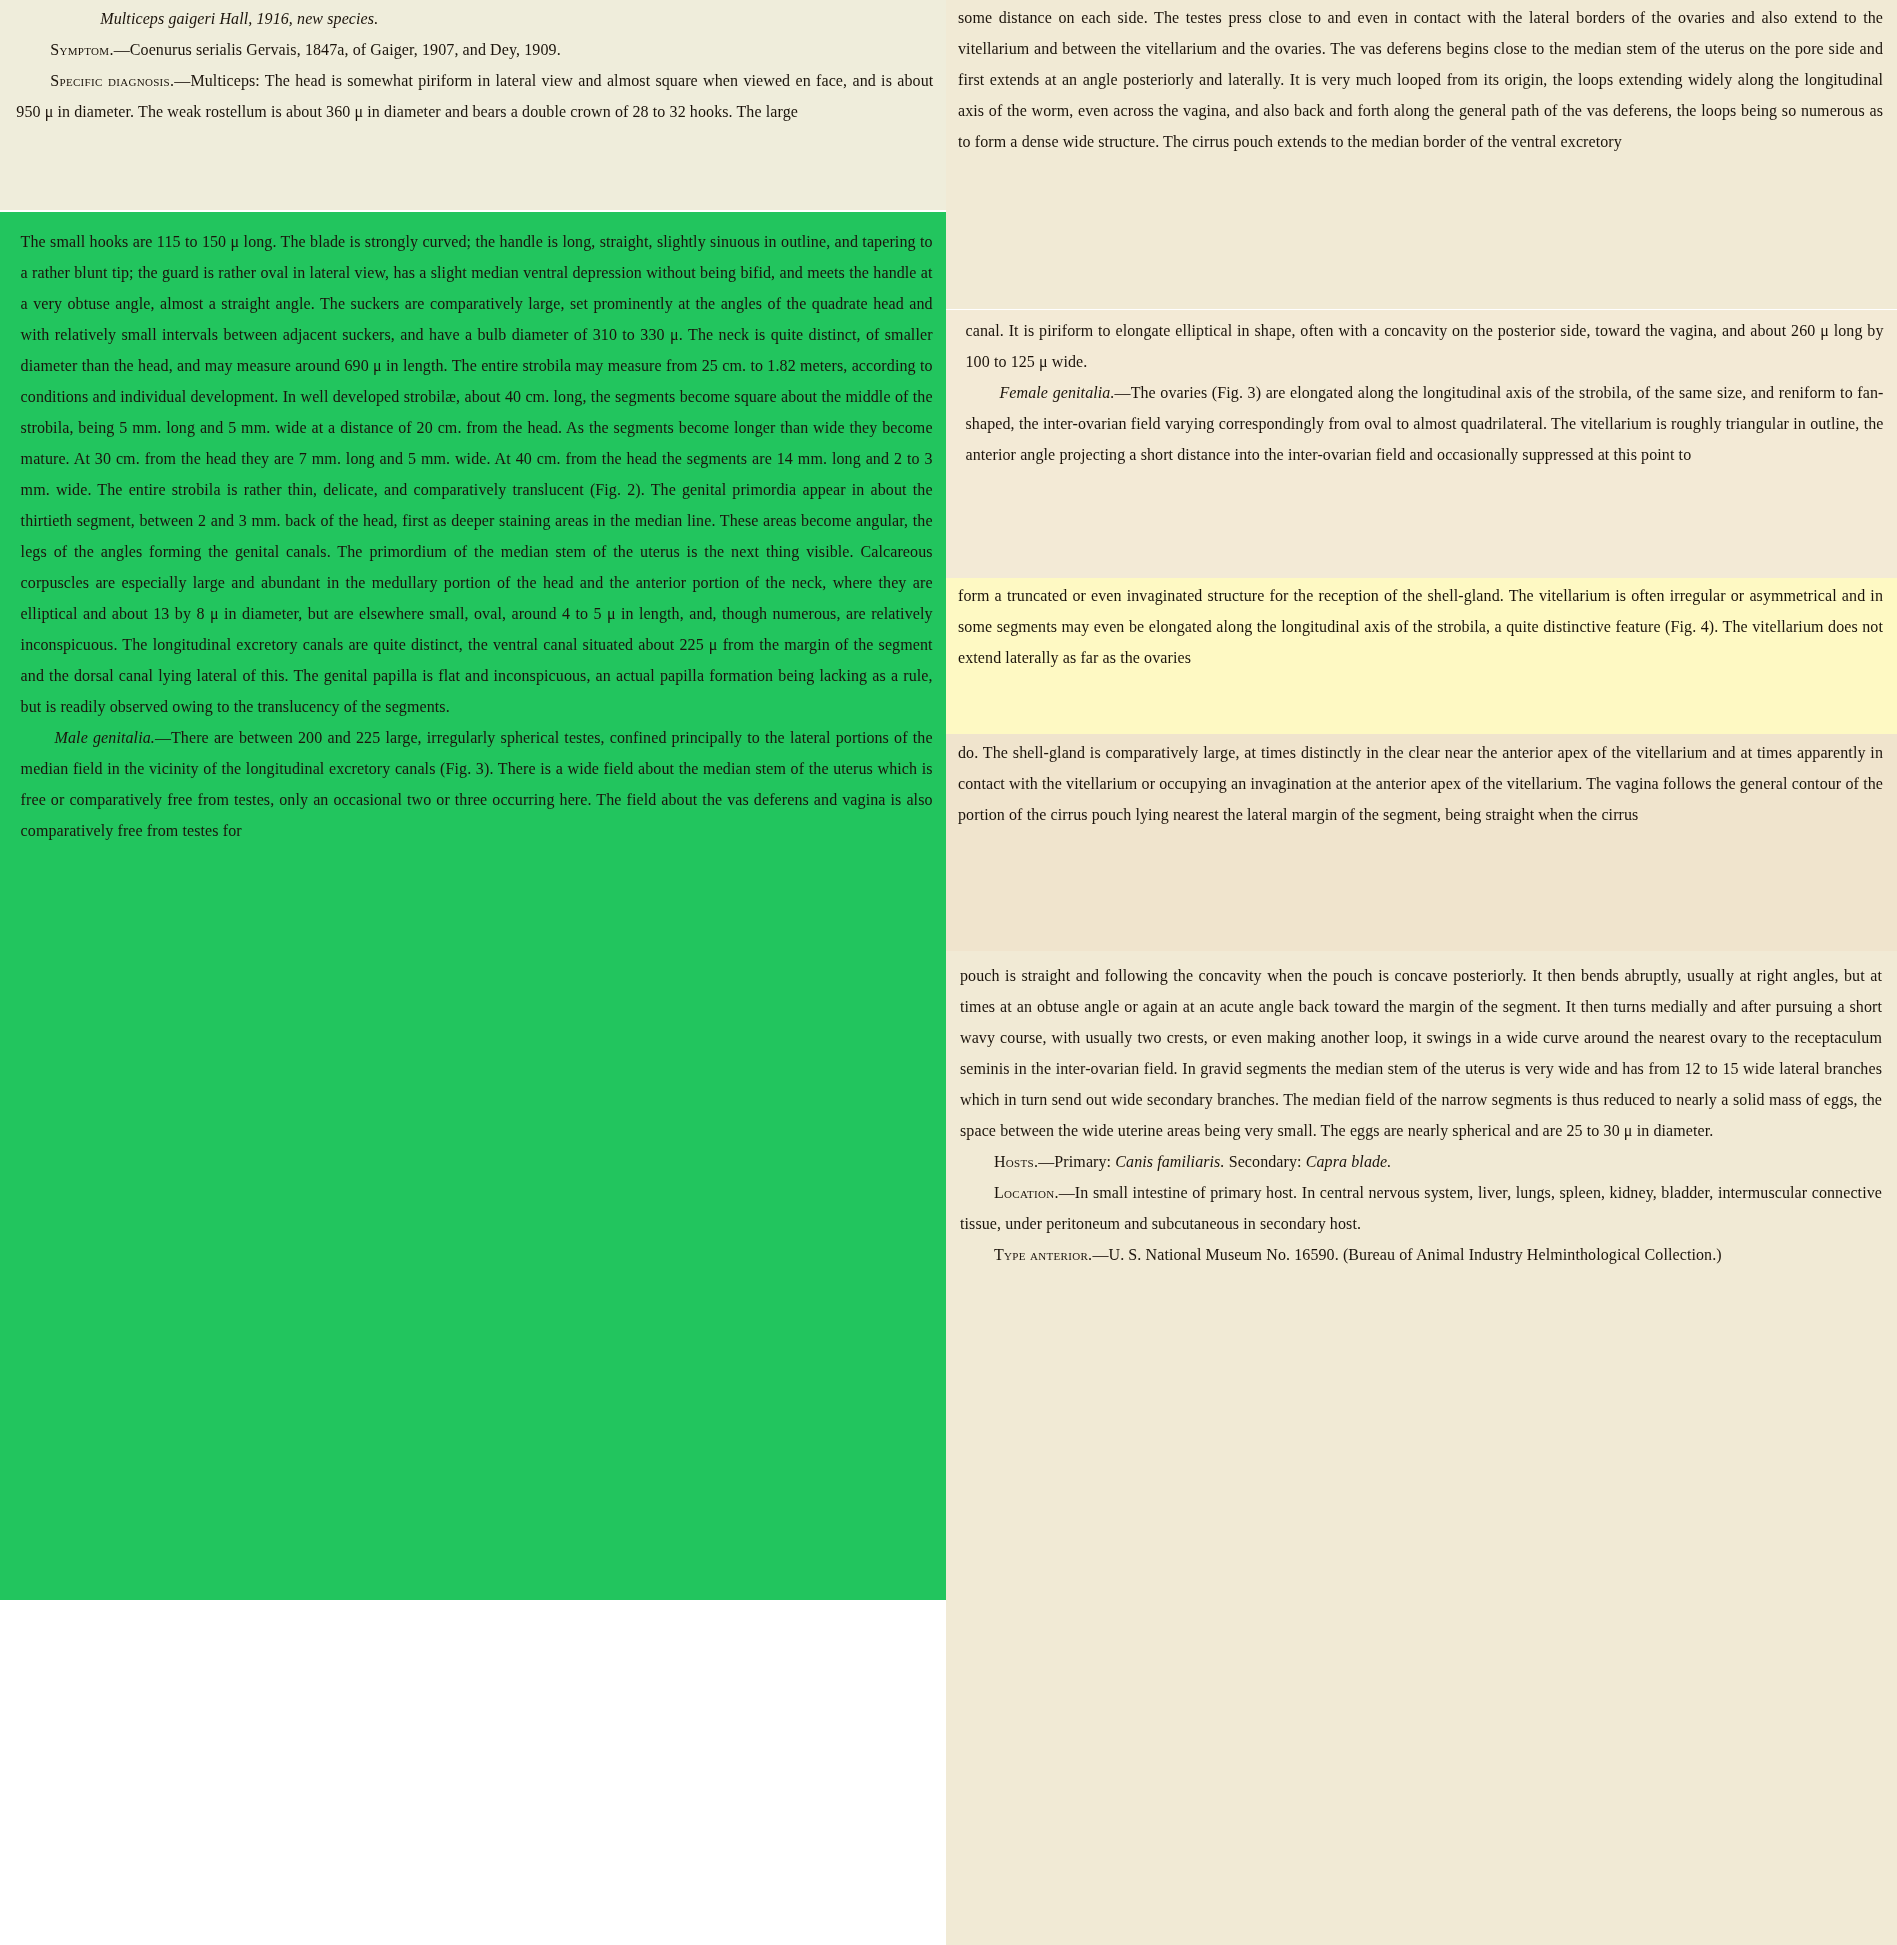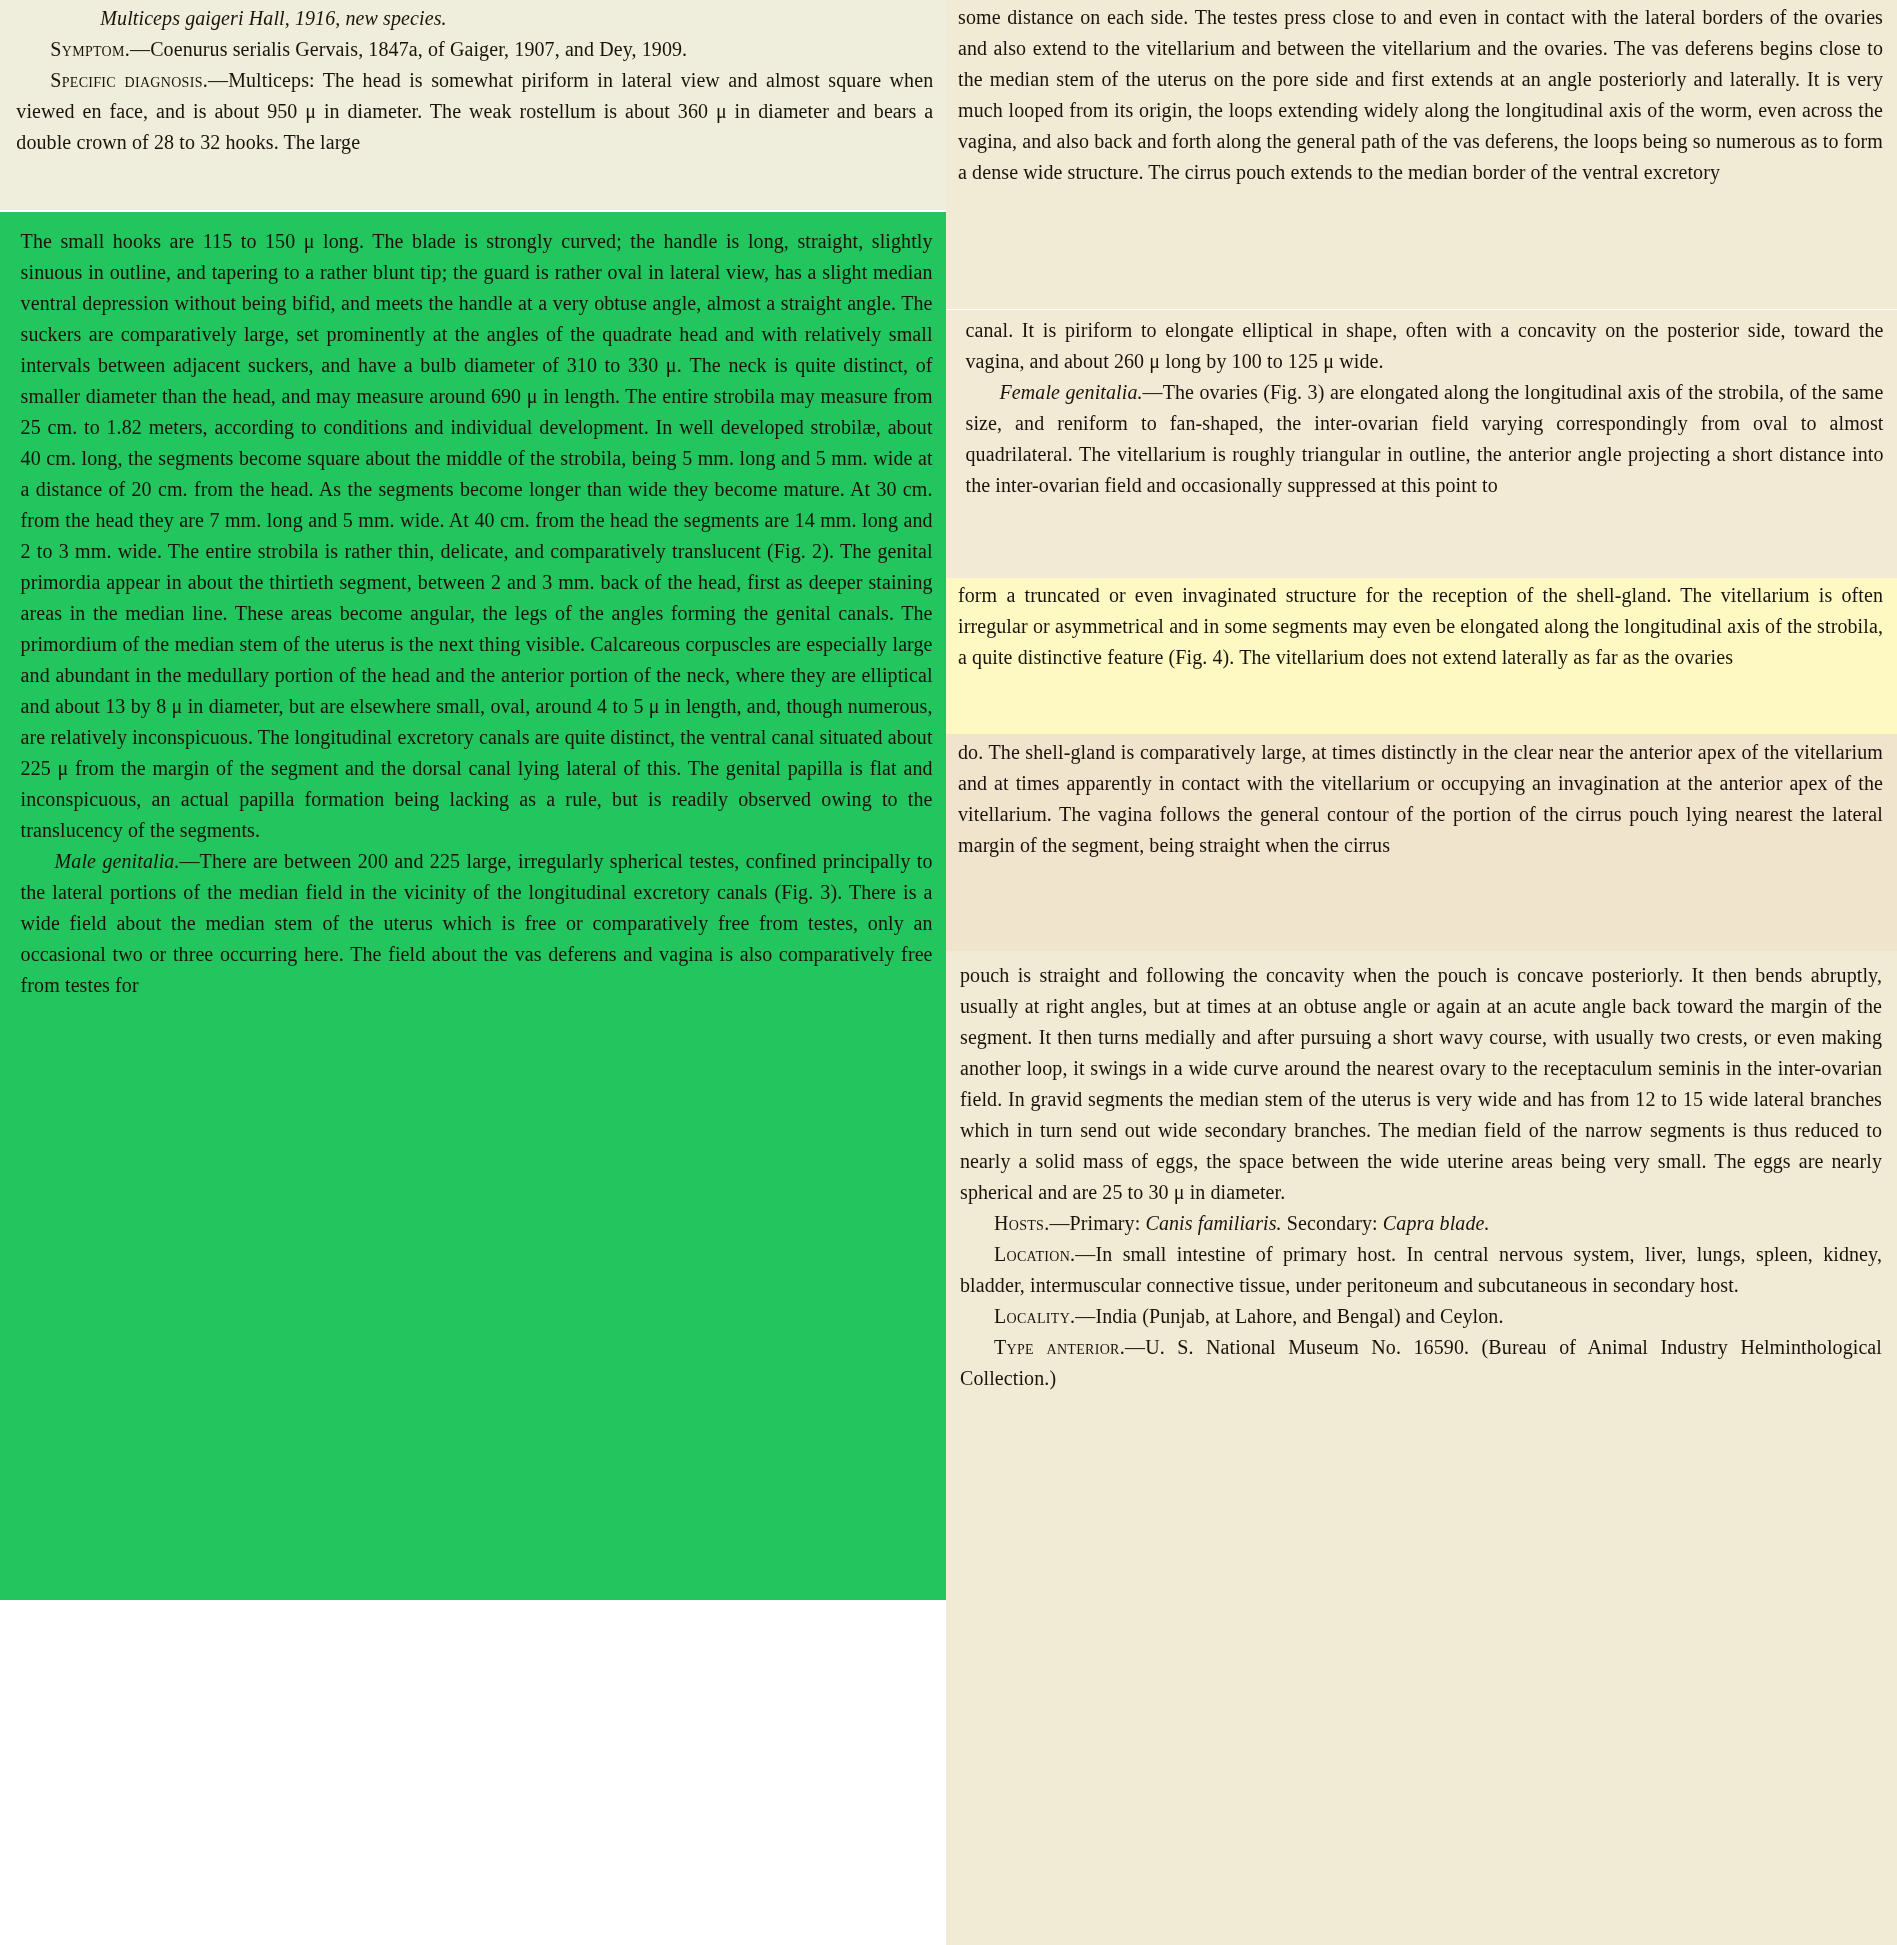--- a/index.html
+++ b/index.html
@@ -44,21 +44,21 @@
   }
   .tint-a { background: #efeddb; }
   .tint-b { background: #22c55e; }
   .tint-c { background: #f1ead5; }
   .tint-d { background: #f3ead6; }
   .tint-e { background: #fef9c3; }
   .tint-f { background: #f0e4cd; }
   .tint-white { background: #ffffff; }
 
   .txt {
-    font-size: 20px;
+    font-size: 16px;
     line-height: 31px;
     text-align: justify;
     text-justify: inter-word;
     color: #1b130b;
     letter-spacing: 0.1px;
   }
   .txt p {
     margin: 0;
   }
   .indent { text-indent: 34px; }
@@ -139,21 +139,20 @@
 
     <div class="scanblock tint-f" id="rb4">
       <div class="inner txt">do. The shell-gland is comparatively large, at times distinctly in the clear near the anterior apex of the vitellarium and at times apparently in contact with the vitellarium or occupying an invagination at the anterior apex of the vitellarium. The vagina follows the general contour of the portion of the cirrus pouch lying nearest the lateral margin of the segment, being straight when the cirrus</div>
     </div>
 
     <div class="scanblock tint-c" id="rb5">
       <div class="inner txt">
         <p>pouch is straight and following the concavity when the pouch is concave posteriorly. It then bends abruptly, usually at right angles, but at times at an obtuse angle or again at an acute angle back toward the margin of the segment. It then turns medially and after pursuing a short wavy course, with usually two crests, or even making another loop, it swings in a wide curve around the nearest ovary to the receptaculum seminis in the inter-ovarian field. In gravid segments the median stem of the uterus is very wide and has from 12 to 15 wide lateral branches which in turn send out wide secondary branches. The median field of the narrow segments is thus reduced to nearly a solid mass of eggs, the space between the wide uterine areas being very small. The eggs are nearly spherical and are 25 to 30 μ in diameter.</p>
         <p class="indent"><span class="sc">Hosts.</span><span>—Primary: </span><span class="ital">Canis familiaris.</span><span> Secondary: </span><span class="ital">Capra blade.</span></p>
         <p class="indent"><span class="sc">Location.</span><span>—In small intestine of primary host. In central nervous system, liver, lungs, spleen, kidney, bladder, intermuscular connective tissue, under peritoneum and subcutaneous in secondary host.</span></p>
-        <p class="indent"><span class="sc">Locality.</span><span>—India (Punjab, at Lahore, and Bengal) and Ceylon.</span></p>
         <p class="indent"><span class="sc">Type anterior.</span><span>—U. S. National Museum No. 16590. (Bureau of Animal Industry Helminthological Collection.)</span></p>
       </div>
     </div>
 
   </div>
 
 </div>
 
 
 </body></html>

